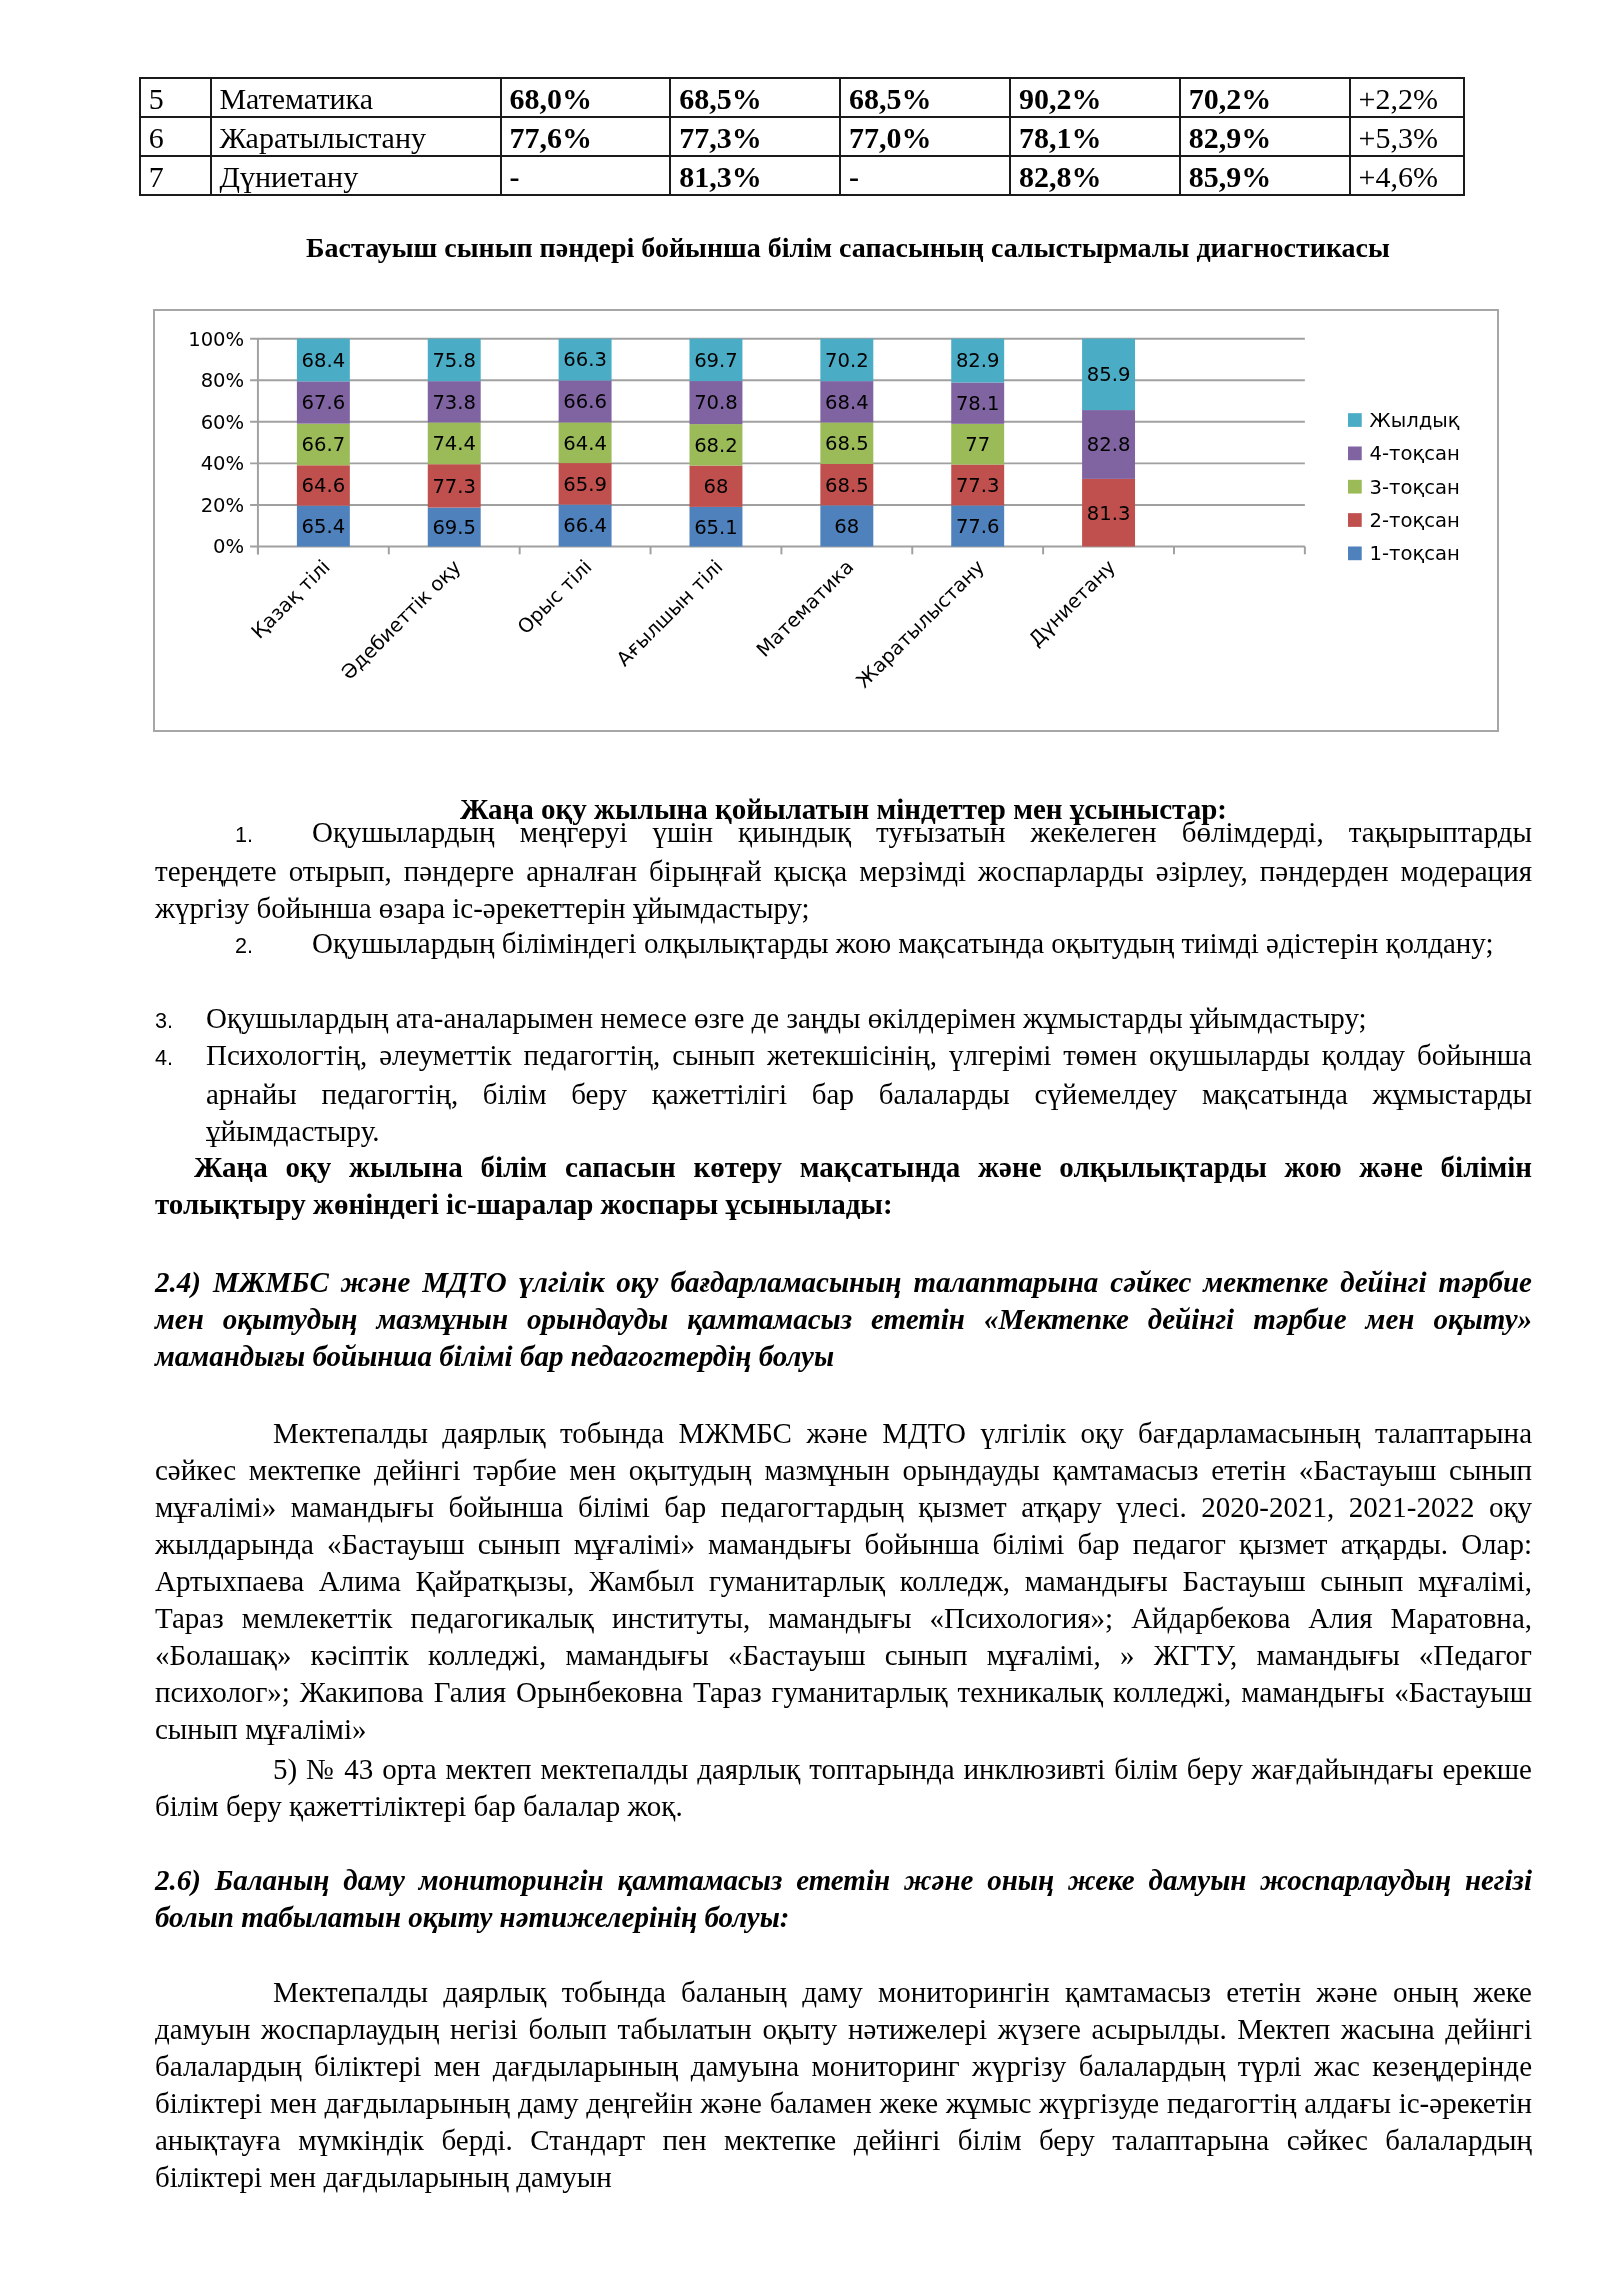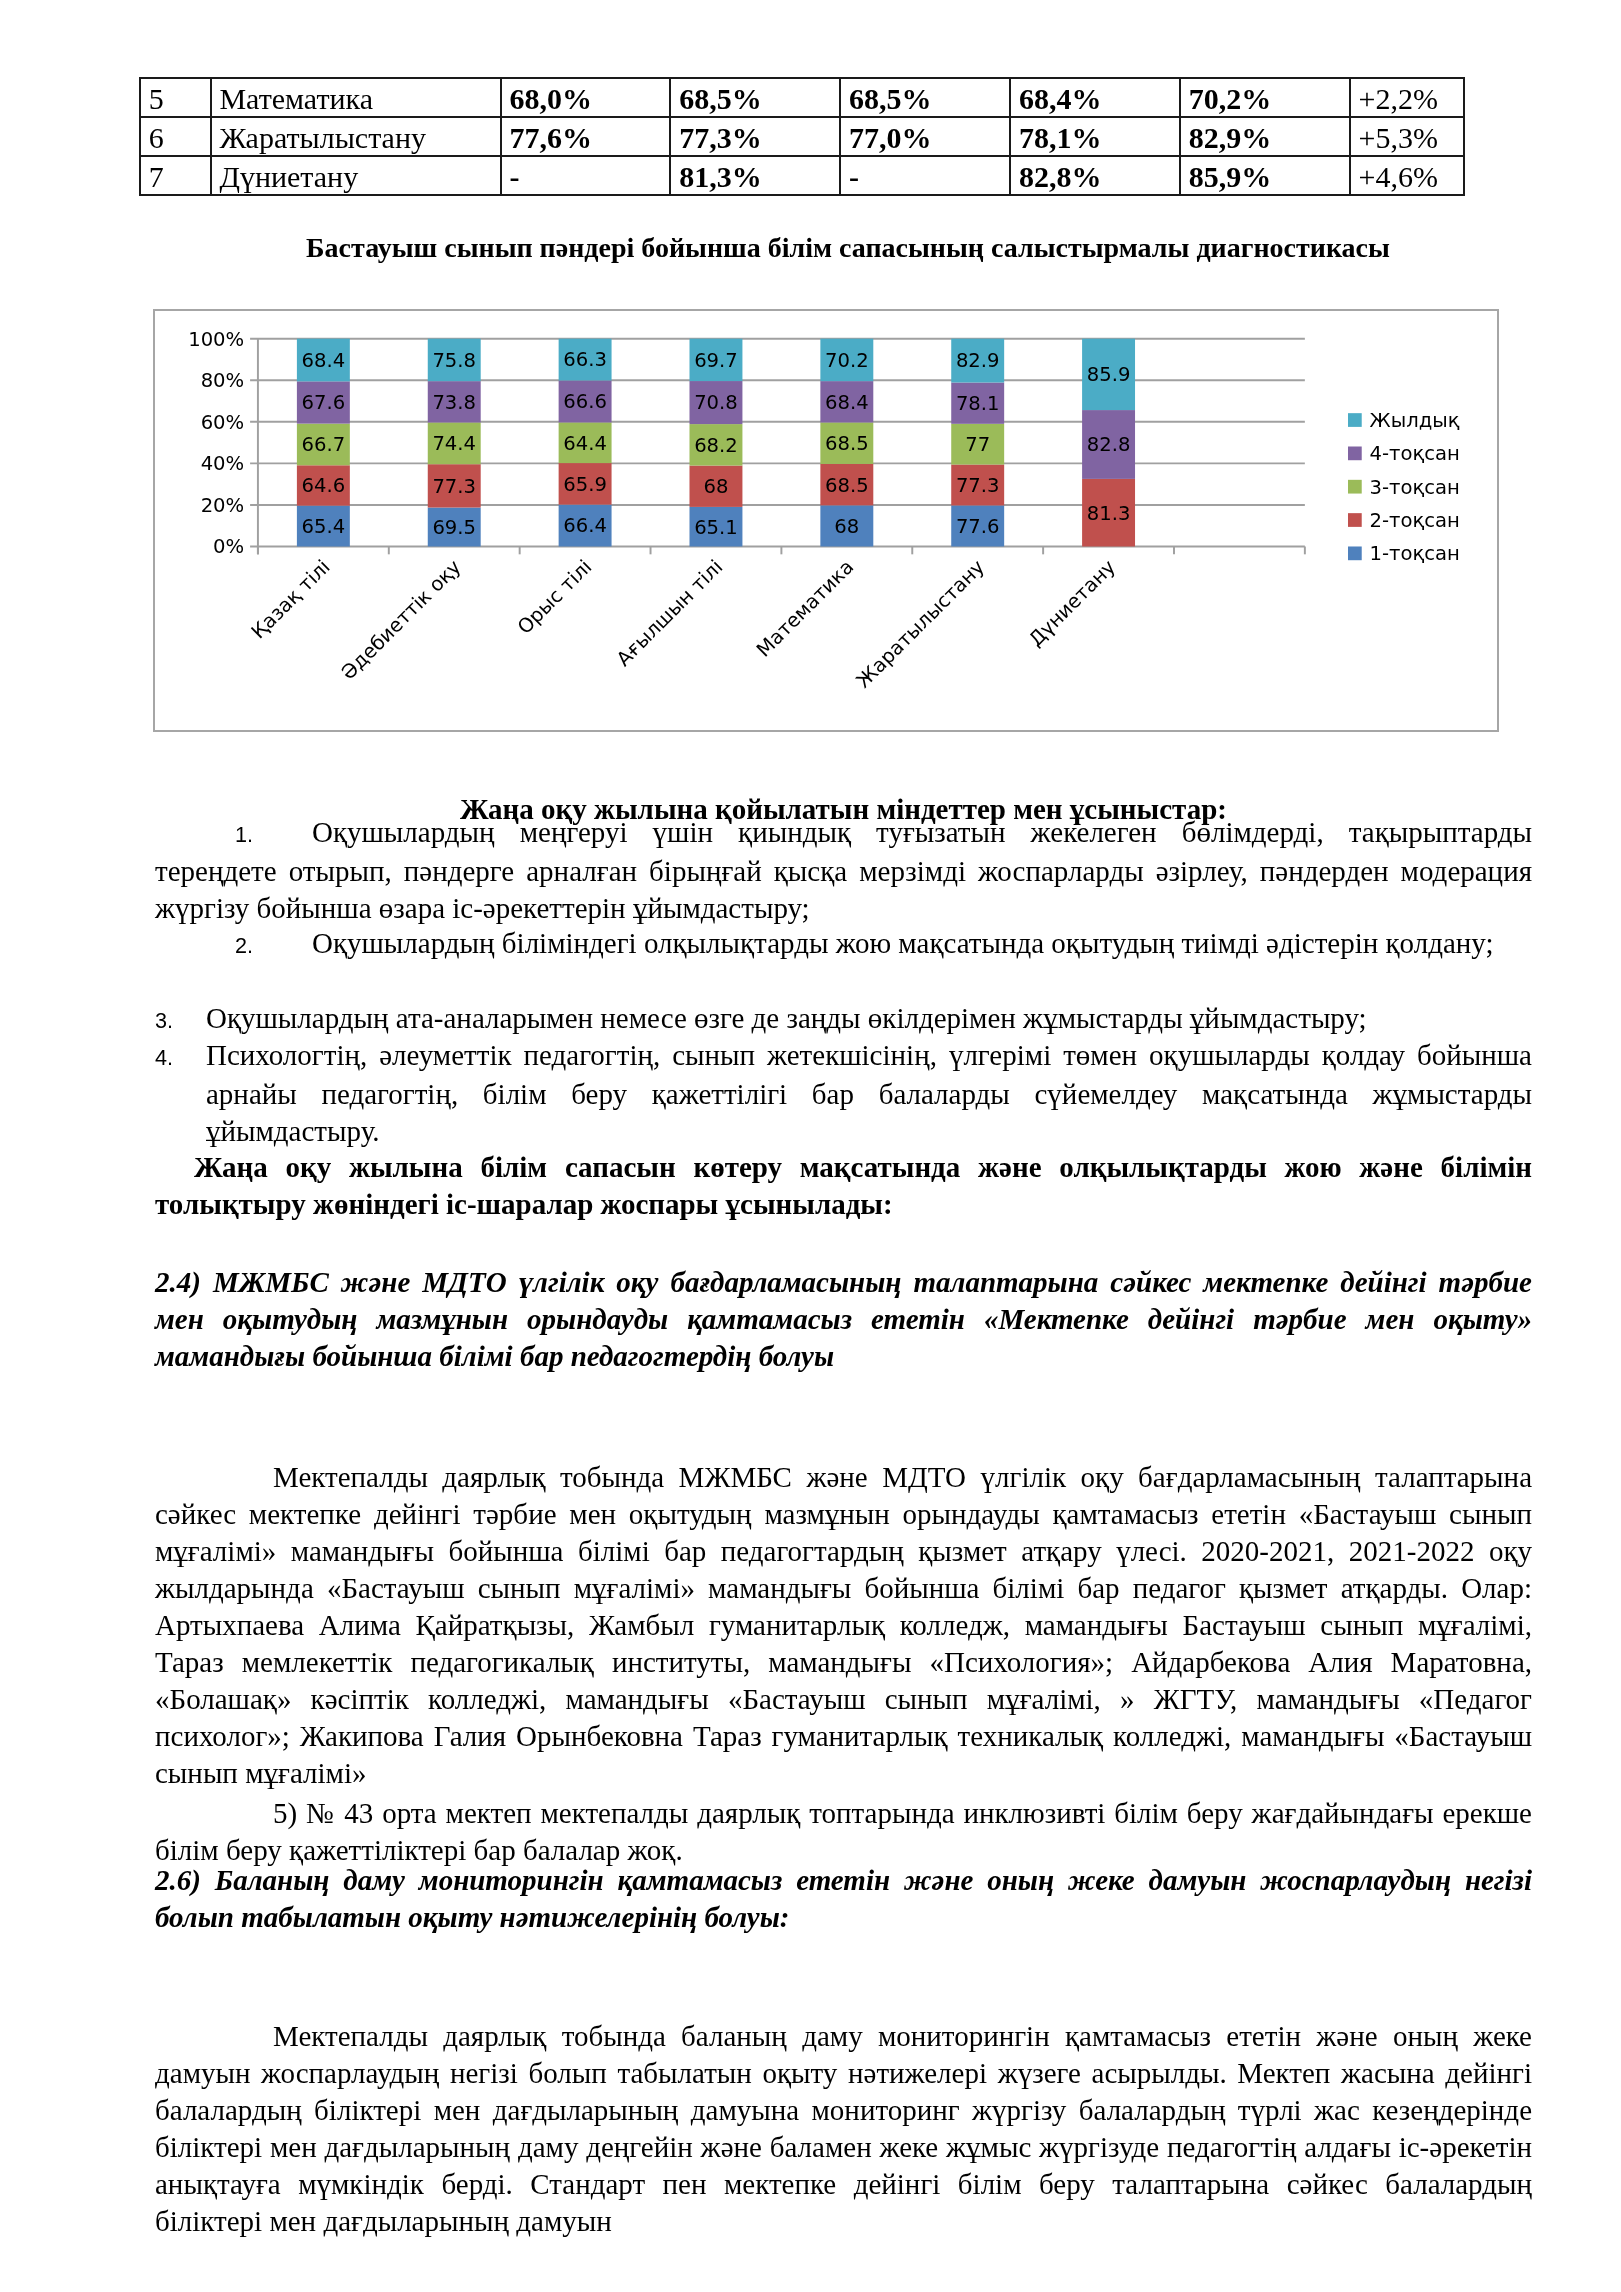--- a/index.html
+++ b/index.html
@@ -39,36 +39,36 @@
   .seg-label { font-family: "DejaVu Sans", "Liberation Sans", sans-serif; font-size: 20px; fill: #000; }
   .axis-label { font-family: "DejaVu Sans", "Liberation Sans", sans-serif; font-size: 20px; fill: #000; }
   .cat-label { font-family: "DejaVu Sans", "Liberation Sans", sans-serif; font-size: 20px; fill: #000; }
   .legend-text { font-family: "DejaVu Sans", "Liberation Sans", sans-serif; font-size: 20px; fill: #000; }
 
   
   .txt { position: absolute; left: 155px; width: 1377px; font-size: 29px; line-height: 37px; text-align: justify; }
   .center-bold { text-align: center; font-weight: bold; }
   .h-italic { font-weight: bold; font-style: italic; }
   .numlbl { font-family: "Liberation Sans", "DejaVu Sans", sans-serif; font-size: 21.6px; }
-  .indent-lg { text-indent: 118px; margin-top: 44px; }
+  .indent-lg { text-indent: 118px; }
   .indent-sm { text-indent: 39px; }
   .list-hang { padding-left: 51px; text-indent: -51px; }
 </style>
 </head>
 <body>
 
 <table id="grade-table">
   <tbody id="grade-tbody">
       <tr>
         <td class="c-num">5</td>
         <td class="c-name">Математика</td>
         <td class="c-val">68,0%</td>
         <td class="c-val">68,5%</td>
         <td class="c-val">68,5%</td>
-        <td class="c-val">68,4%</td>
+        <td class="c-val">90,2%</td>
         <td class="c-val">70,2%</td>
         <td class="c-delta">+2,2%</td>
       </tr>
       <tr>
         <td class="c-num">6</td>
         <td class="c-name">Жаратылыстану</td>
         <td class="c-val">77,6%</td>
         <td class="c-val">77,3%</td>
         <td class="c-val">77,0%</td>
         <td class="c-val">78,1%</td>

